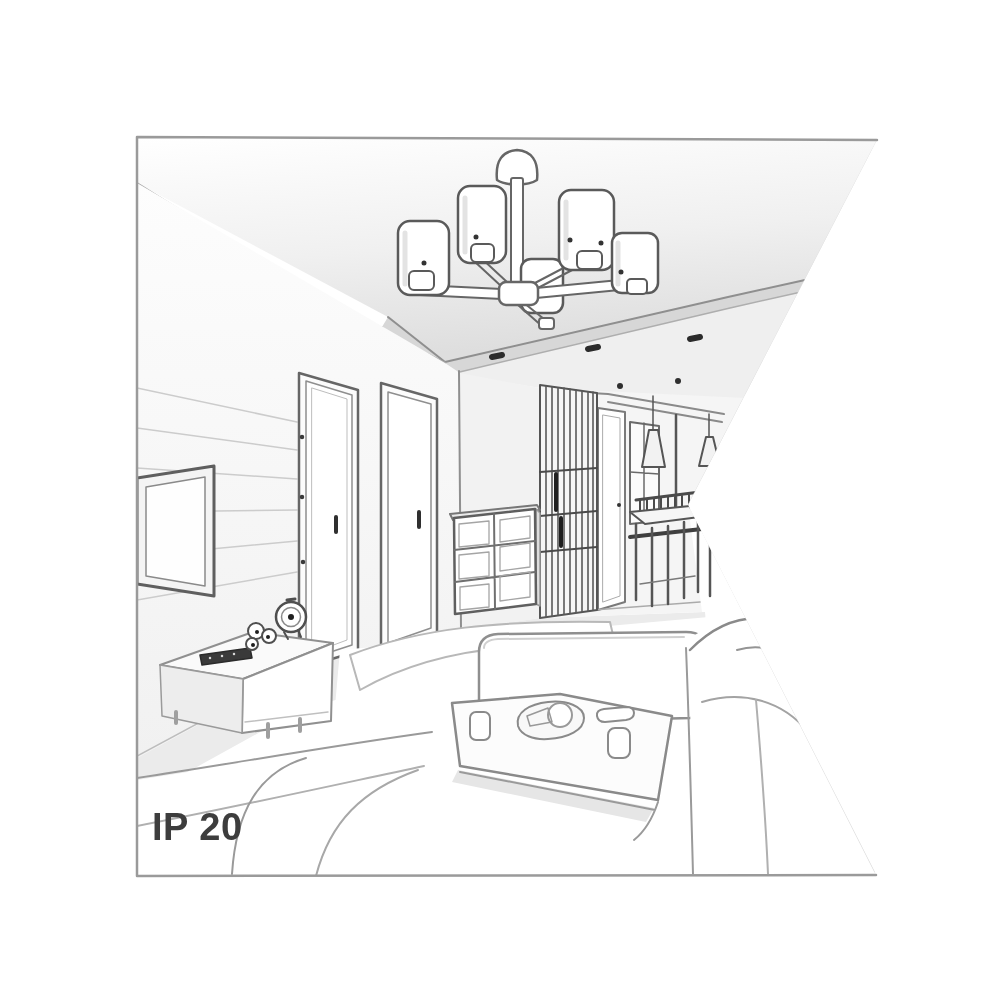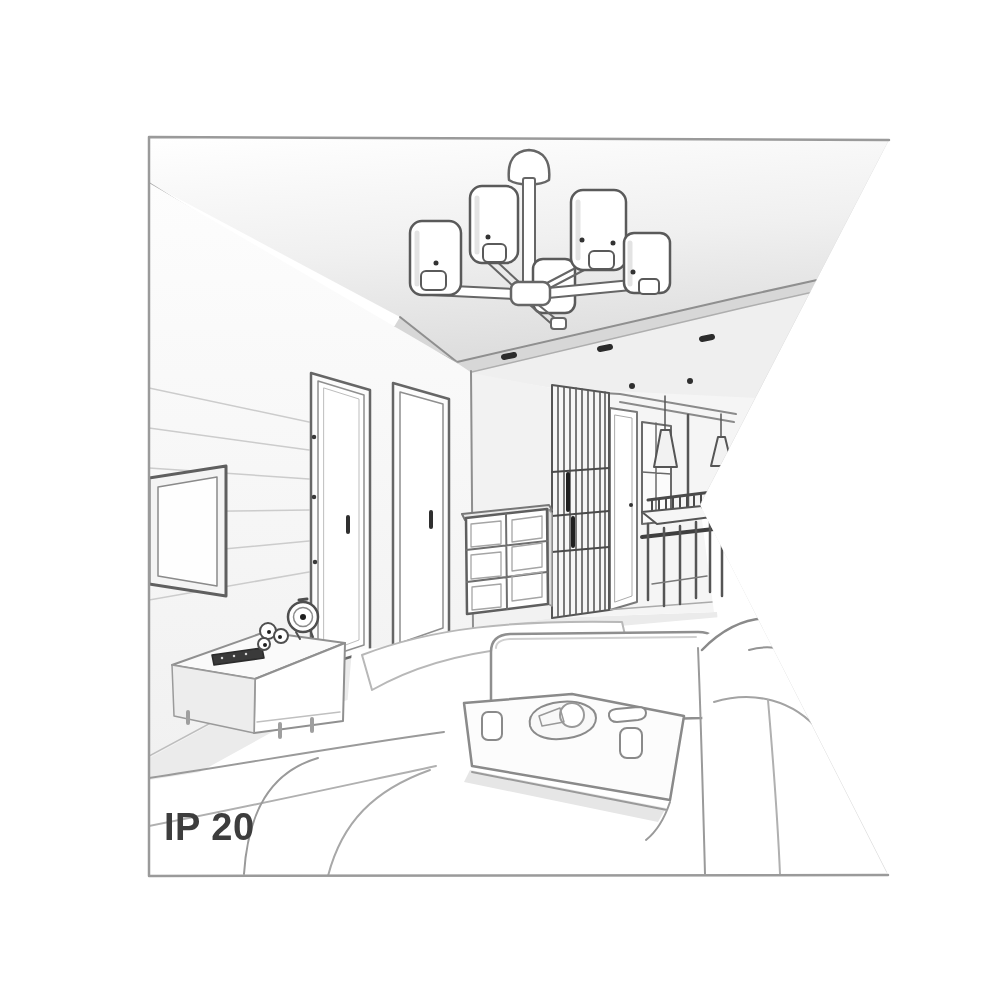--- a/index.html
+++ b/index.html
@@ -2,21 +2,20 @@
 <html><head>
 <meta charset="utf-8">
 <style>
   html, body { margin: 0; padding: 0; background: #ffffff; }
   .page {
     position: relative;
     width: 884px; height: 1000px;
     background: #ffffff;
     font-family: "Liberation Sans", sans-serif;
     overflow: hidden;
-    margin-left: 12px;
   }
   svg { display: block; }
   svg * { stroke-linecap: round; stroke-linejoin: round; }
   .ip-label {
     font-family: "Liberation Sans", sans-serif;
     font-size: 38px;
     font-weight: 600;
     letter-spacing: 0.5px;
     fill: #3d3d3d;
   }

